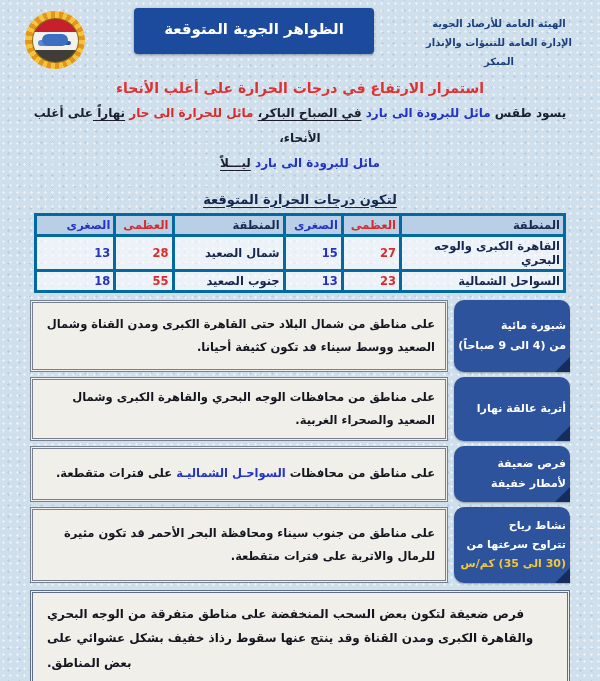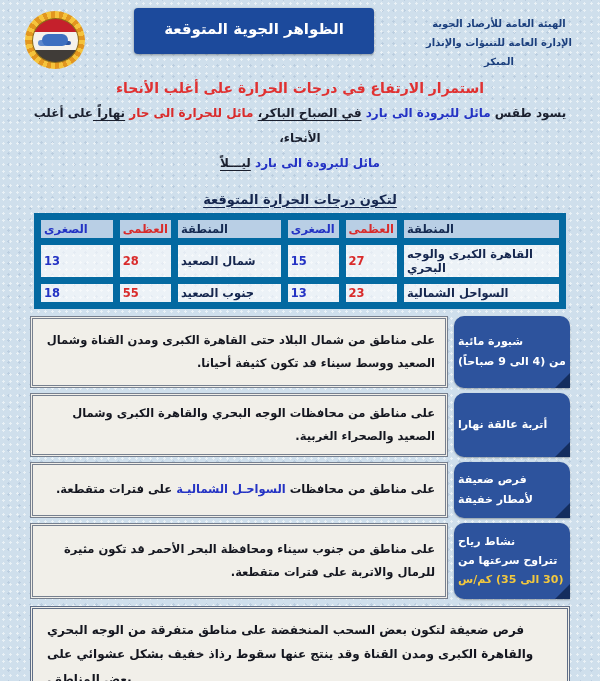--- a/index.html
+++ b/index.html
@@ -41,33 +41,33 @@
   .headline{margin-top:9px;text-align:center;font-size:14px;color:#e03131;}
   .summary{margin-top:5px;text-align:center;font-size:12px;color:#1a1f2e;line-height:2.1;padding:0 18px;}
   .t-blue{color:var(--blue);}
   .t-red{color:var(--red);}
   .t-u{text-decoration:underline;text-underline-offset:3px;}
   .sub-title{margin-top:15px;text-align:center;font-size:13px;color:#15264e;
     text-decoration:underline;text-underline-offset:3px;}
   
   table.temps{width:532px;margin:6px auto 0;border-collapse:collapse;
     background:rgba(255,255,255,.6);font-size:11.5px;}
-  .temps th,.temps td{border:7px solid #0369a1;padding:2px 3px;text-align:left;height:19px;}
+  .temps th,.temps td{border:3px solid #0369a1;padding:2px 3px;text-align:right;height:19px;}
   .temps th{background:var(--table-header-bg);color:#152a52;}
   .temps th.h-max{color:var(--red);}
   .temps th.h-min{color:var(--blue);}
   .temps td.region{color:#15264e;}
   .temps td.v-max{color:var(--red);}
   .temps td.v-min{color:var(--blue);}
   
   .rows{margin:7px 30px 0;display:flex;flex-direction:column;gap:5px;}
   .ph-row{display:flex;gap:6px;align-items:stretch;}
   .badge{position:relative;flex:0 0 116px;background:var(--badge);color:#fff;
     border-radius:10px 10px 0 10px;display:flex;flex-direction:column;
-    justify-content:center;text-align:left;font-size:11px;line-height:1.75;
+    justify-content:center;text-align:right;font-size:11px;line-height:1.75;
     padding:6px 4px;box-shadow:0 1px 2px rgba(0,0,0,.3);}
   .fold{position:absolute;right:0;bottom:0;width:0;height:0;
     border-left:15px solid transparent;border-bottom:15px solid var(--fold);}
   .badge .speed{color:var(--yellow);}
   .ph-box{flex:1;background:var(--box-bg);border:3px double #77808f;
     padding:6px 10px;display:flex;align-items:center;font-size:11.5px;
     color:#14161f;line-height:1.95;text-align:right;}
   .h1{min-height:72px}.h2{min-height:64px}.h3{min-height:56px}.h4{min-height:76px}
   
   .clouds{margin:7px 30px 0;background:var(--box-bg);border:3px double #5f6e87;

